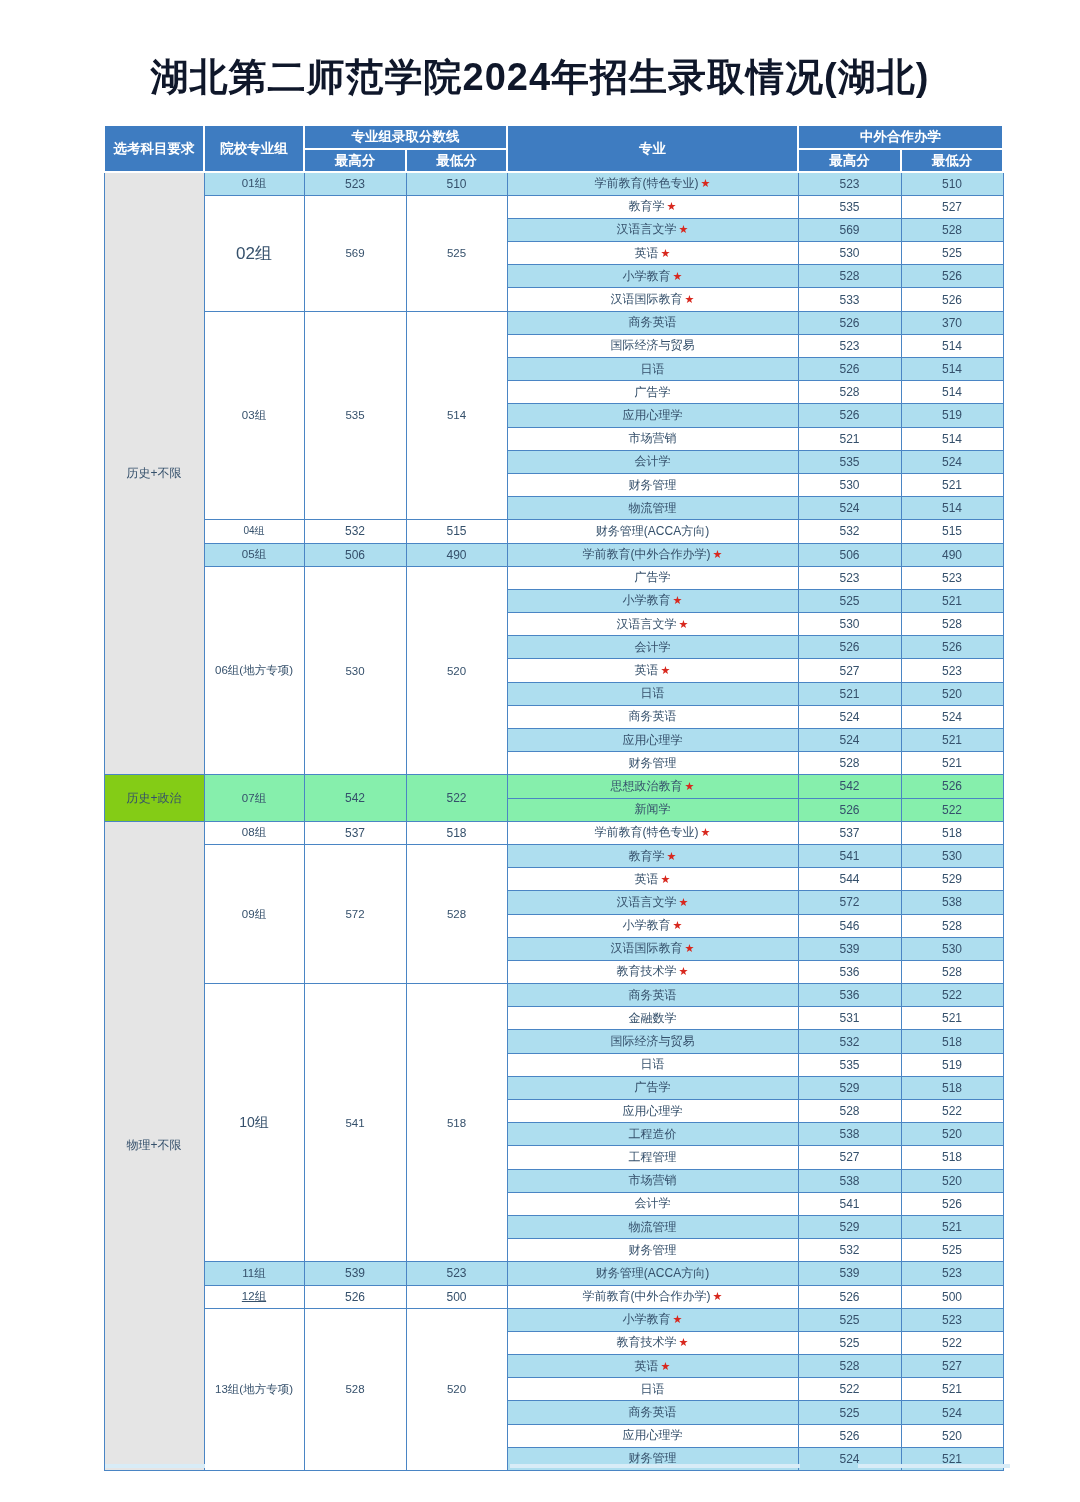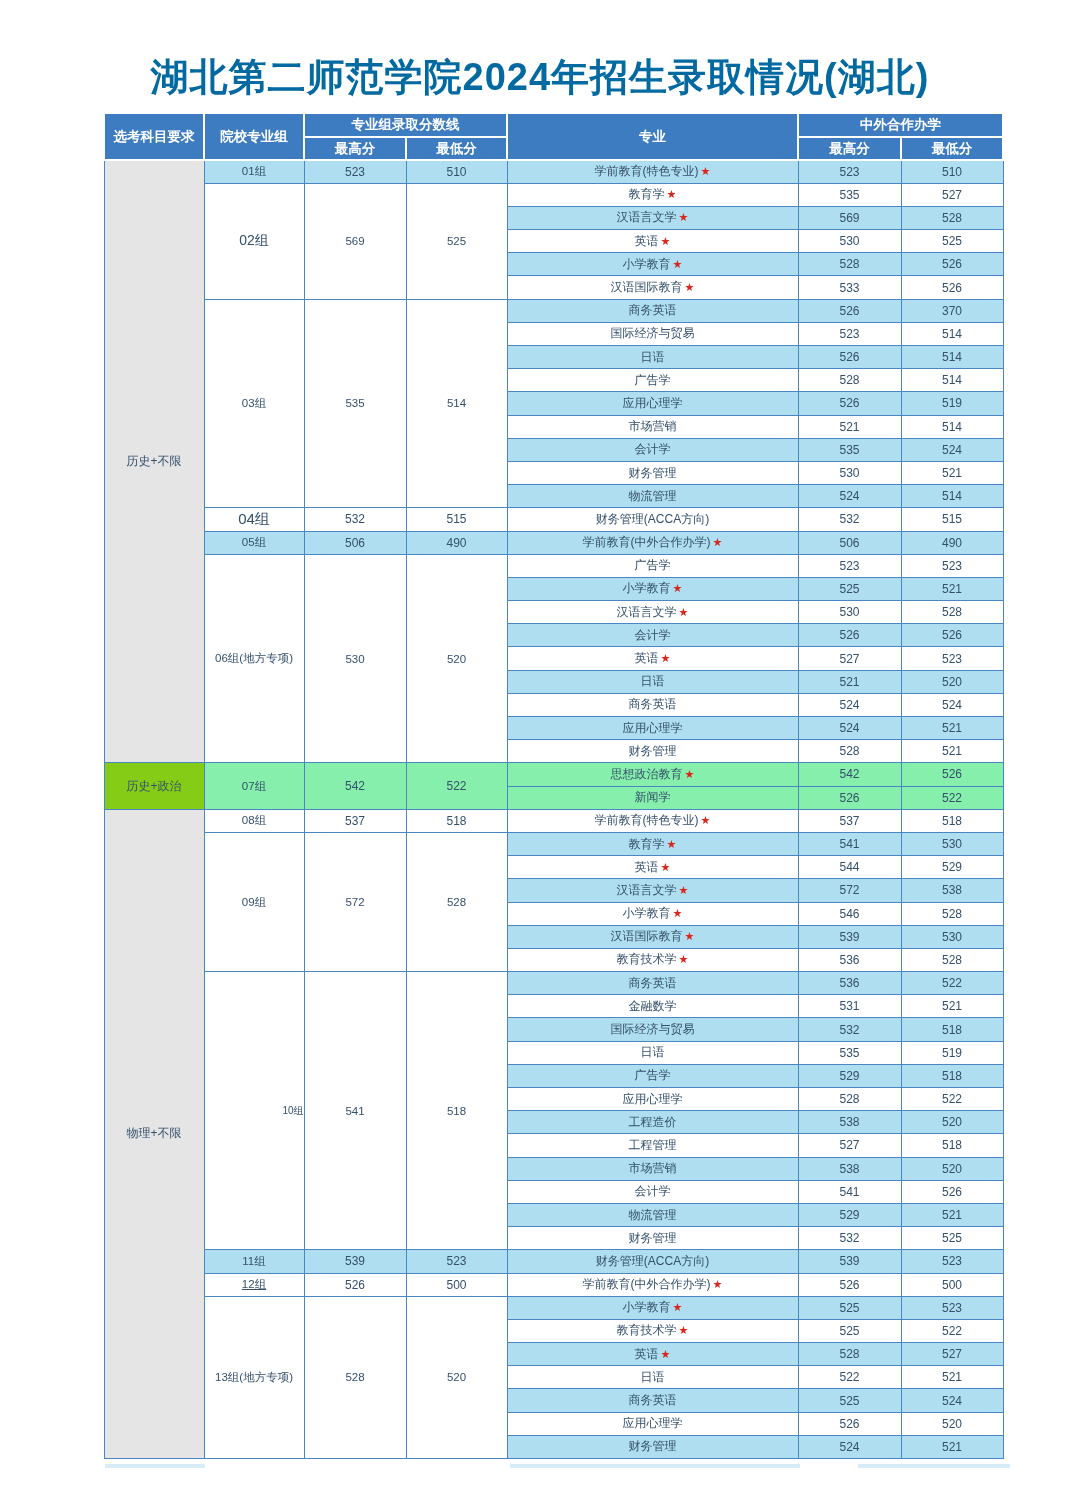--- a/index.html
+++ b/index.html
@@ -4,23 +4,23 @@
 <style>
   html,body{margin:0;padding:0;}
   body{
     width:1080px;height:1502px;position:relative;background:#ffffff;
     font-family:"Liberation Sans","DejaVu Sans",sans-serif;
     -webkit-font-smoothing:antialiased;
   }
   .page-title{
     position:absolute;left:0;top:52px;width:1080px;
     text-align:center;font-size:38px;font-weight:800;
-    color:#0369a1;letter-spacing:1px;margin:0;
+    color:#0f172a;letter-spacing:1px;margin:0;
   }
-  .table-wrap{position:absolute;left:103px;top:112px;}
+  .table-wrap{position:absolute;left:103px;top:124px;}
   table{border-collapse:collapse;table-layout:fixed;width:899px;}
   td{padding:0;text-align:center;vertical-align:middle;overflow:hidden;}
   thead td{
     background:#3e7cc1;color:#ffffff;font-weight:bold;font-size:13.5px;
     border:2px solid #ffffff;
   }
   thead tr.h1{height:24px;}
   thead tr.h2{height:23px;}
   tbody td{
     border:1px solid #4a85c4;color:#35506b;font-size:12px;
@@ -71,21 +71,21 @@
         <tr>
           <td class="subject" rowspan="26">历史+不限</td>
           <td class="stripe-blue groupname" rowspan="1" style="font-size: 11.5px;">01组</td>
           <td class="stripe-blue" rowspan="1">523</td>
           <td class="stripe-blue" rowspan="1">510</td>
           <td class="stripe-blue"><span>学前教育(特色专业)</span><span class="star">★</span></td>
           <td class="stripe-blue">523</td>
           <td class="stripe-blue">510</td>
         </tr>
         <tr>
-          <td class="groupcell groupname" rowspan="5" style="font-size: 14px;">02组</td>
+          <td class="groupcell groupname" rowspan="5" style="font-size: 17px;">02组</td>
           <td class="groupcell" rowspan="5">569</td>
           <td class="groupcell" rowspan="5">525</td>
           <td class="stripe-white"><span>教育学</span><span class="star">★</span></td>
           <td class="stripe-white">535</td>
           <td class="stripe-white">527</td>
         </tr>
         <tr>
           <td class="stripe-blue"><span>汉语言文学</span><span class="star">★</span></td>
           <td class="stripe-blue">569</td>
           <td class="stripe-blue">528</td>
@@ -147,21 +147,21 @@
           <td class="stripe-white"><span>财务管理</span></td>
           <td class="stripe-white">530</td>
           <td class="stripe-white">521</td>
         </tr>
         <tr>
           <td class="stripe-blue"><span>物流管理</span></td>
           <td class="stripe-blue">524</td>
           <td class="stripe-blue">514</td>
         </tr>
         <tr>
-          <td class="stripe-white groupname" rowspan="1" style="font-size: 15px; margin-left: 20px;">04组</td>
+          <td class="stripe-white groupname" rowspan="1" style="font-size: 10px; margin-left: 20px;">04组</td>
           <td class="stripe-white" rowspan="1">532</td>
           <td class="stripe-white" rowspan="1">515</td>
           <td class="stripe-white"><span>财务管理(ACCA方向)</span></td>
           <td class="stripe-white">532</td>
           <td class="stripe-white">515</td>
         </tr>
         <tr>
           <td class="stripe-blue groupname" rowspan="1" style="font-size: 11.5px;">05组</td>
           <td class="stripe-blue" rowspan="1">506</td>
           <td class="stripe-blue" rowspan="1">490</td>
@@ -267,21 +267,21 @@
           <td class="stripe-blue"><span>汉语国际教育</span><span class="star">★</span></td>
           <td class="stripe-blue">539</td>
           <td class="stripe-blue">530</td>
         </tr>
         <tr>
           <td class="stripe-white"><span>教育技术学</span><span class="star">★</span></td>
           <td class="stripe-white">536</td>
           <td class="stripe-white">528</td>
         </tr>
         <tr>
-          <td class="groupcell groupname" rowspan="12" style="font-size: 10px; text-align: right;">10组</td>
+          <td class="groupcell groupname" rowspan="12" style="font-size: 14px;">10组</td>
           <td class="groupcell" rowspan="12">541</td>
           <td class="groupcell" rowspan="12">518</td>
           <td class="stripe-blue"><span>商务英语</span></td>
           <td class="stripe-blue">536</td>
           <td class="stripe-blue">522</td>
         </tr>
         <tr>
           <td class="stripe-white"><span>金融数学</span></td>
           <td class="stripe-white">531</td>
           <td class="stripe-white">521</td>

